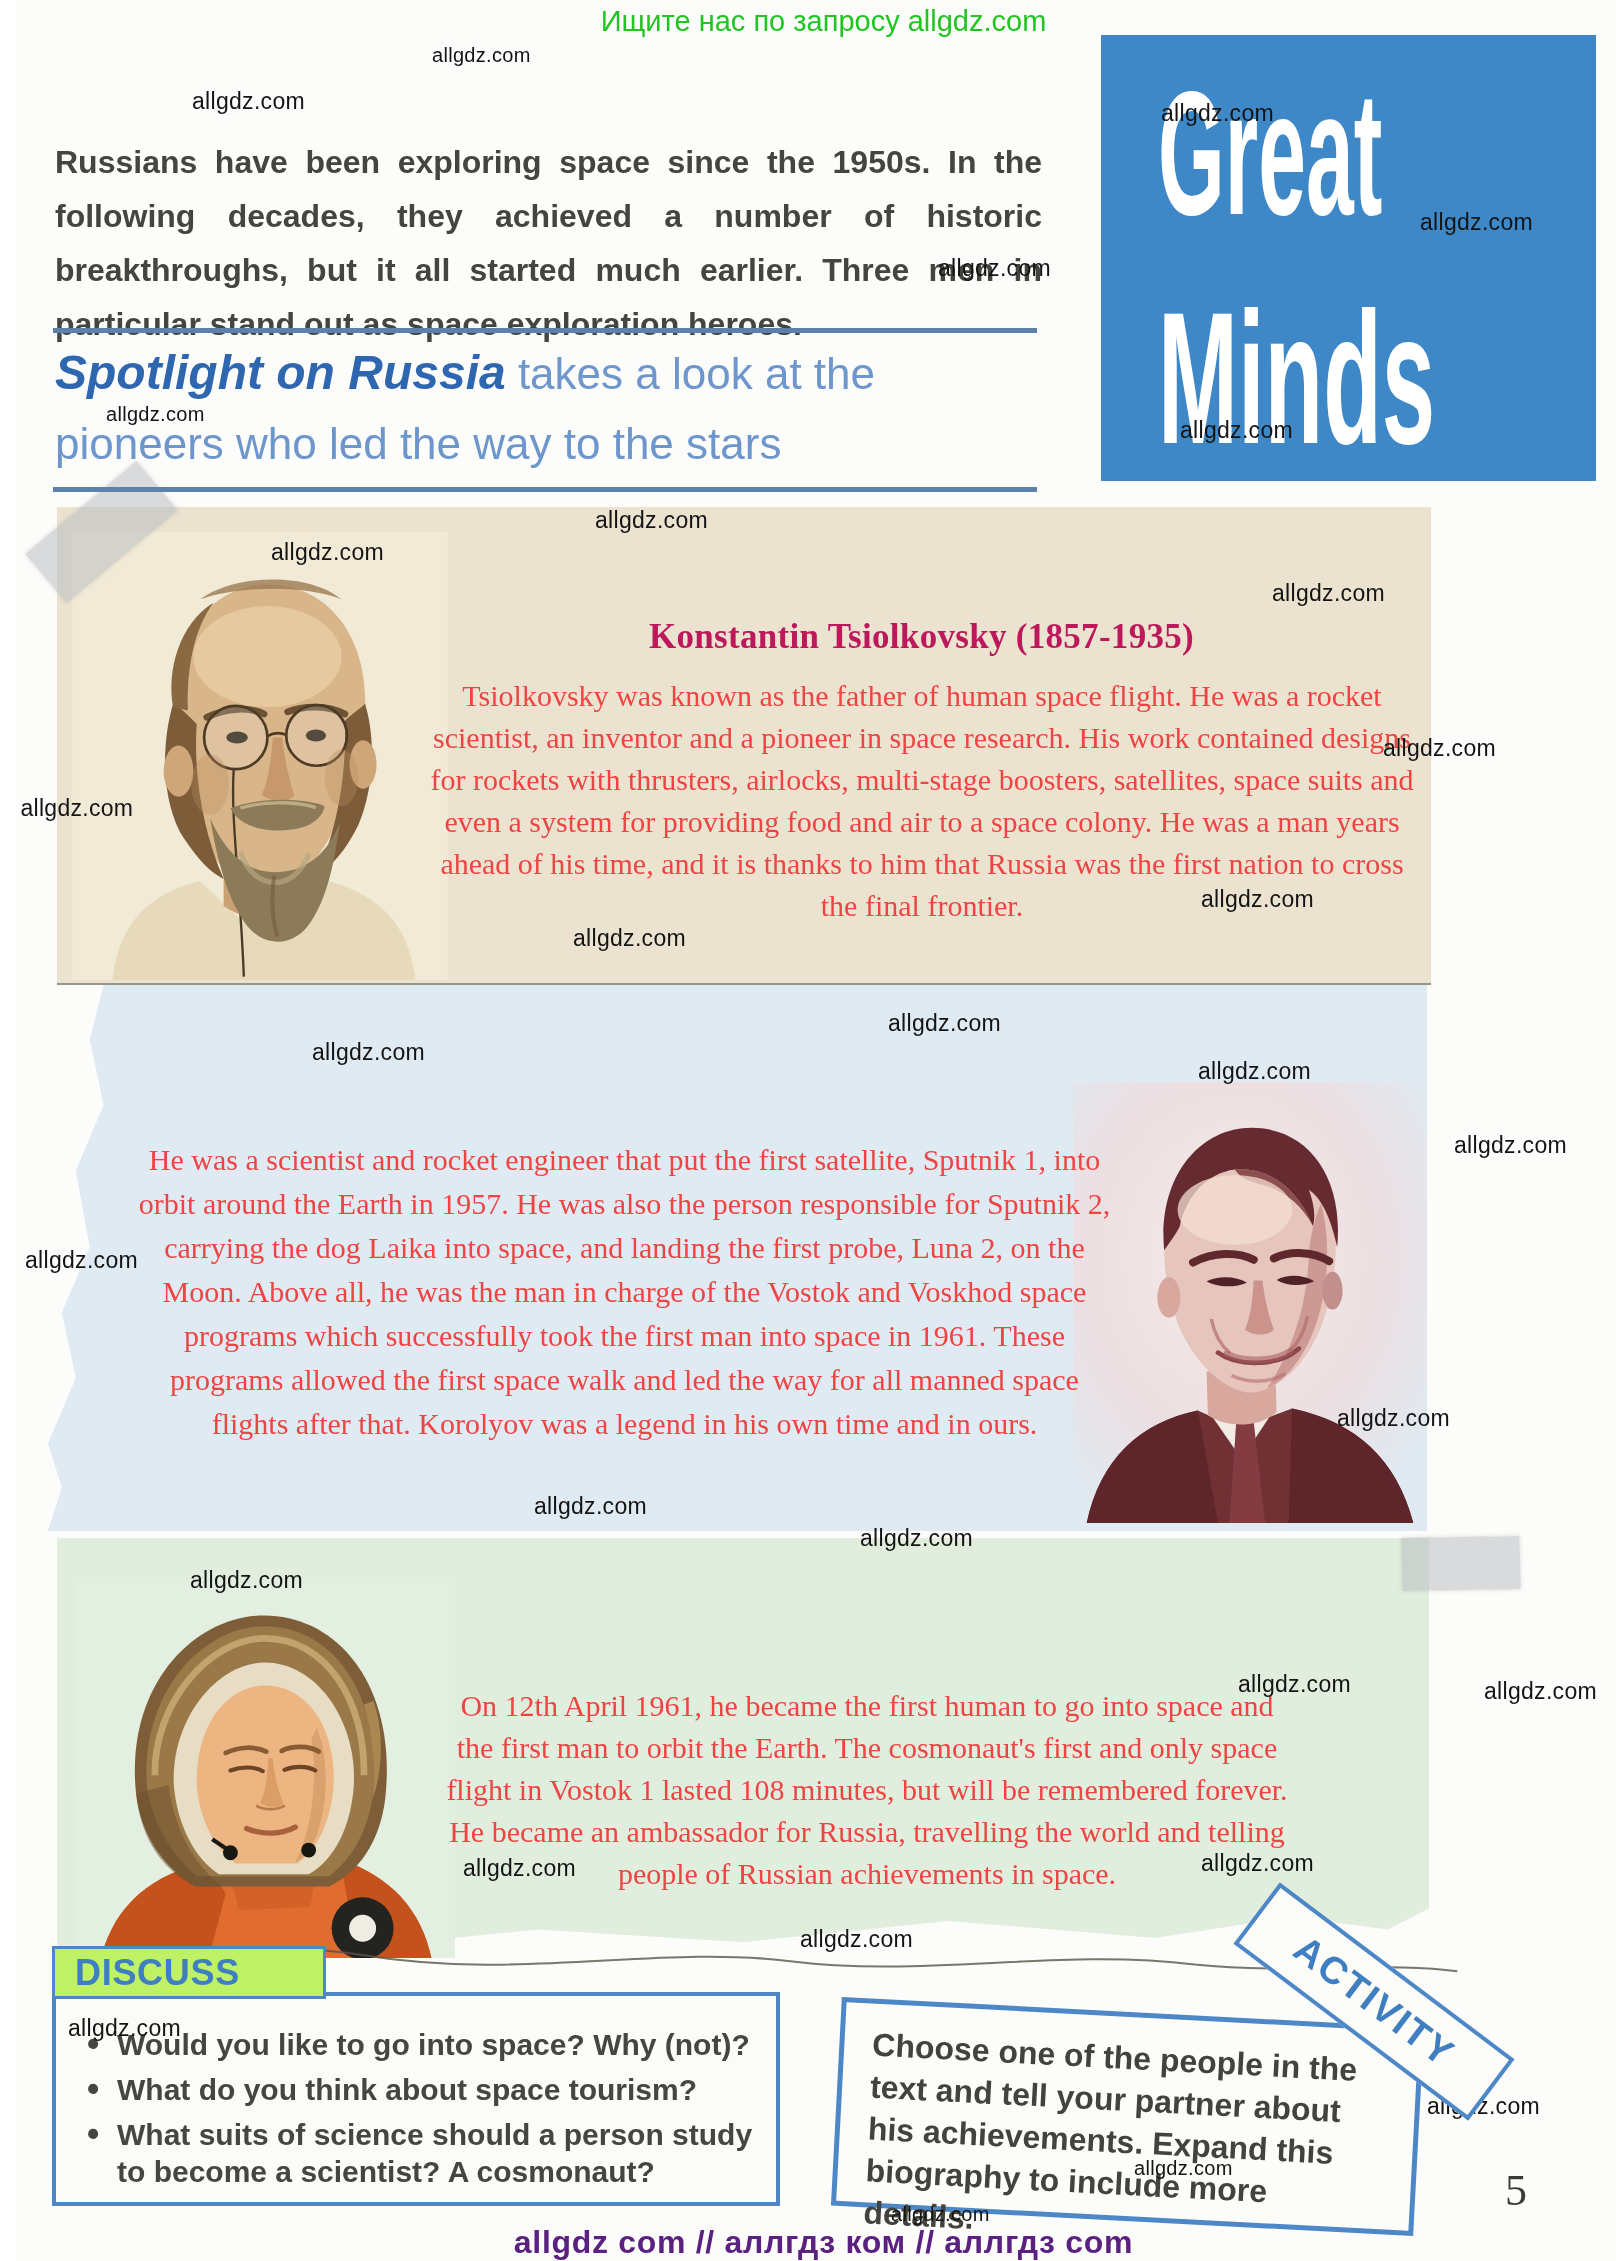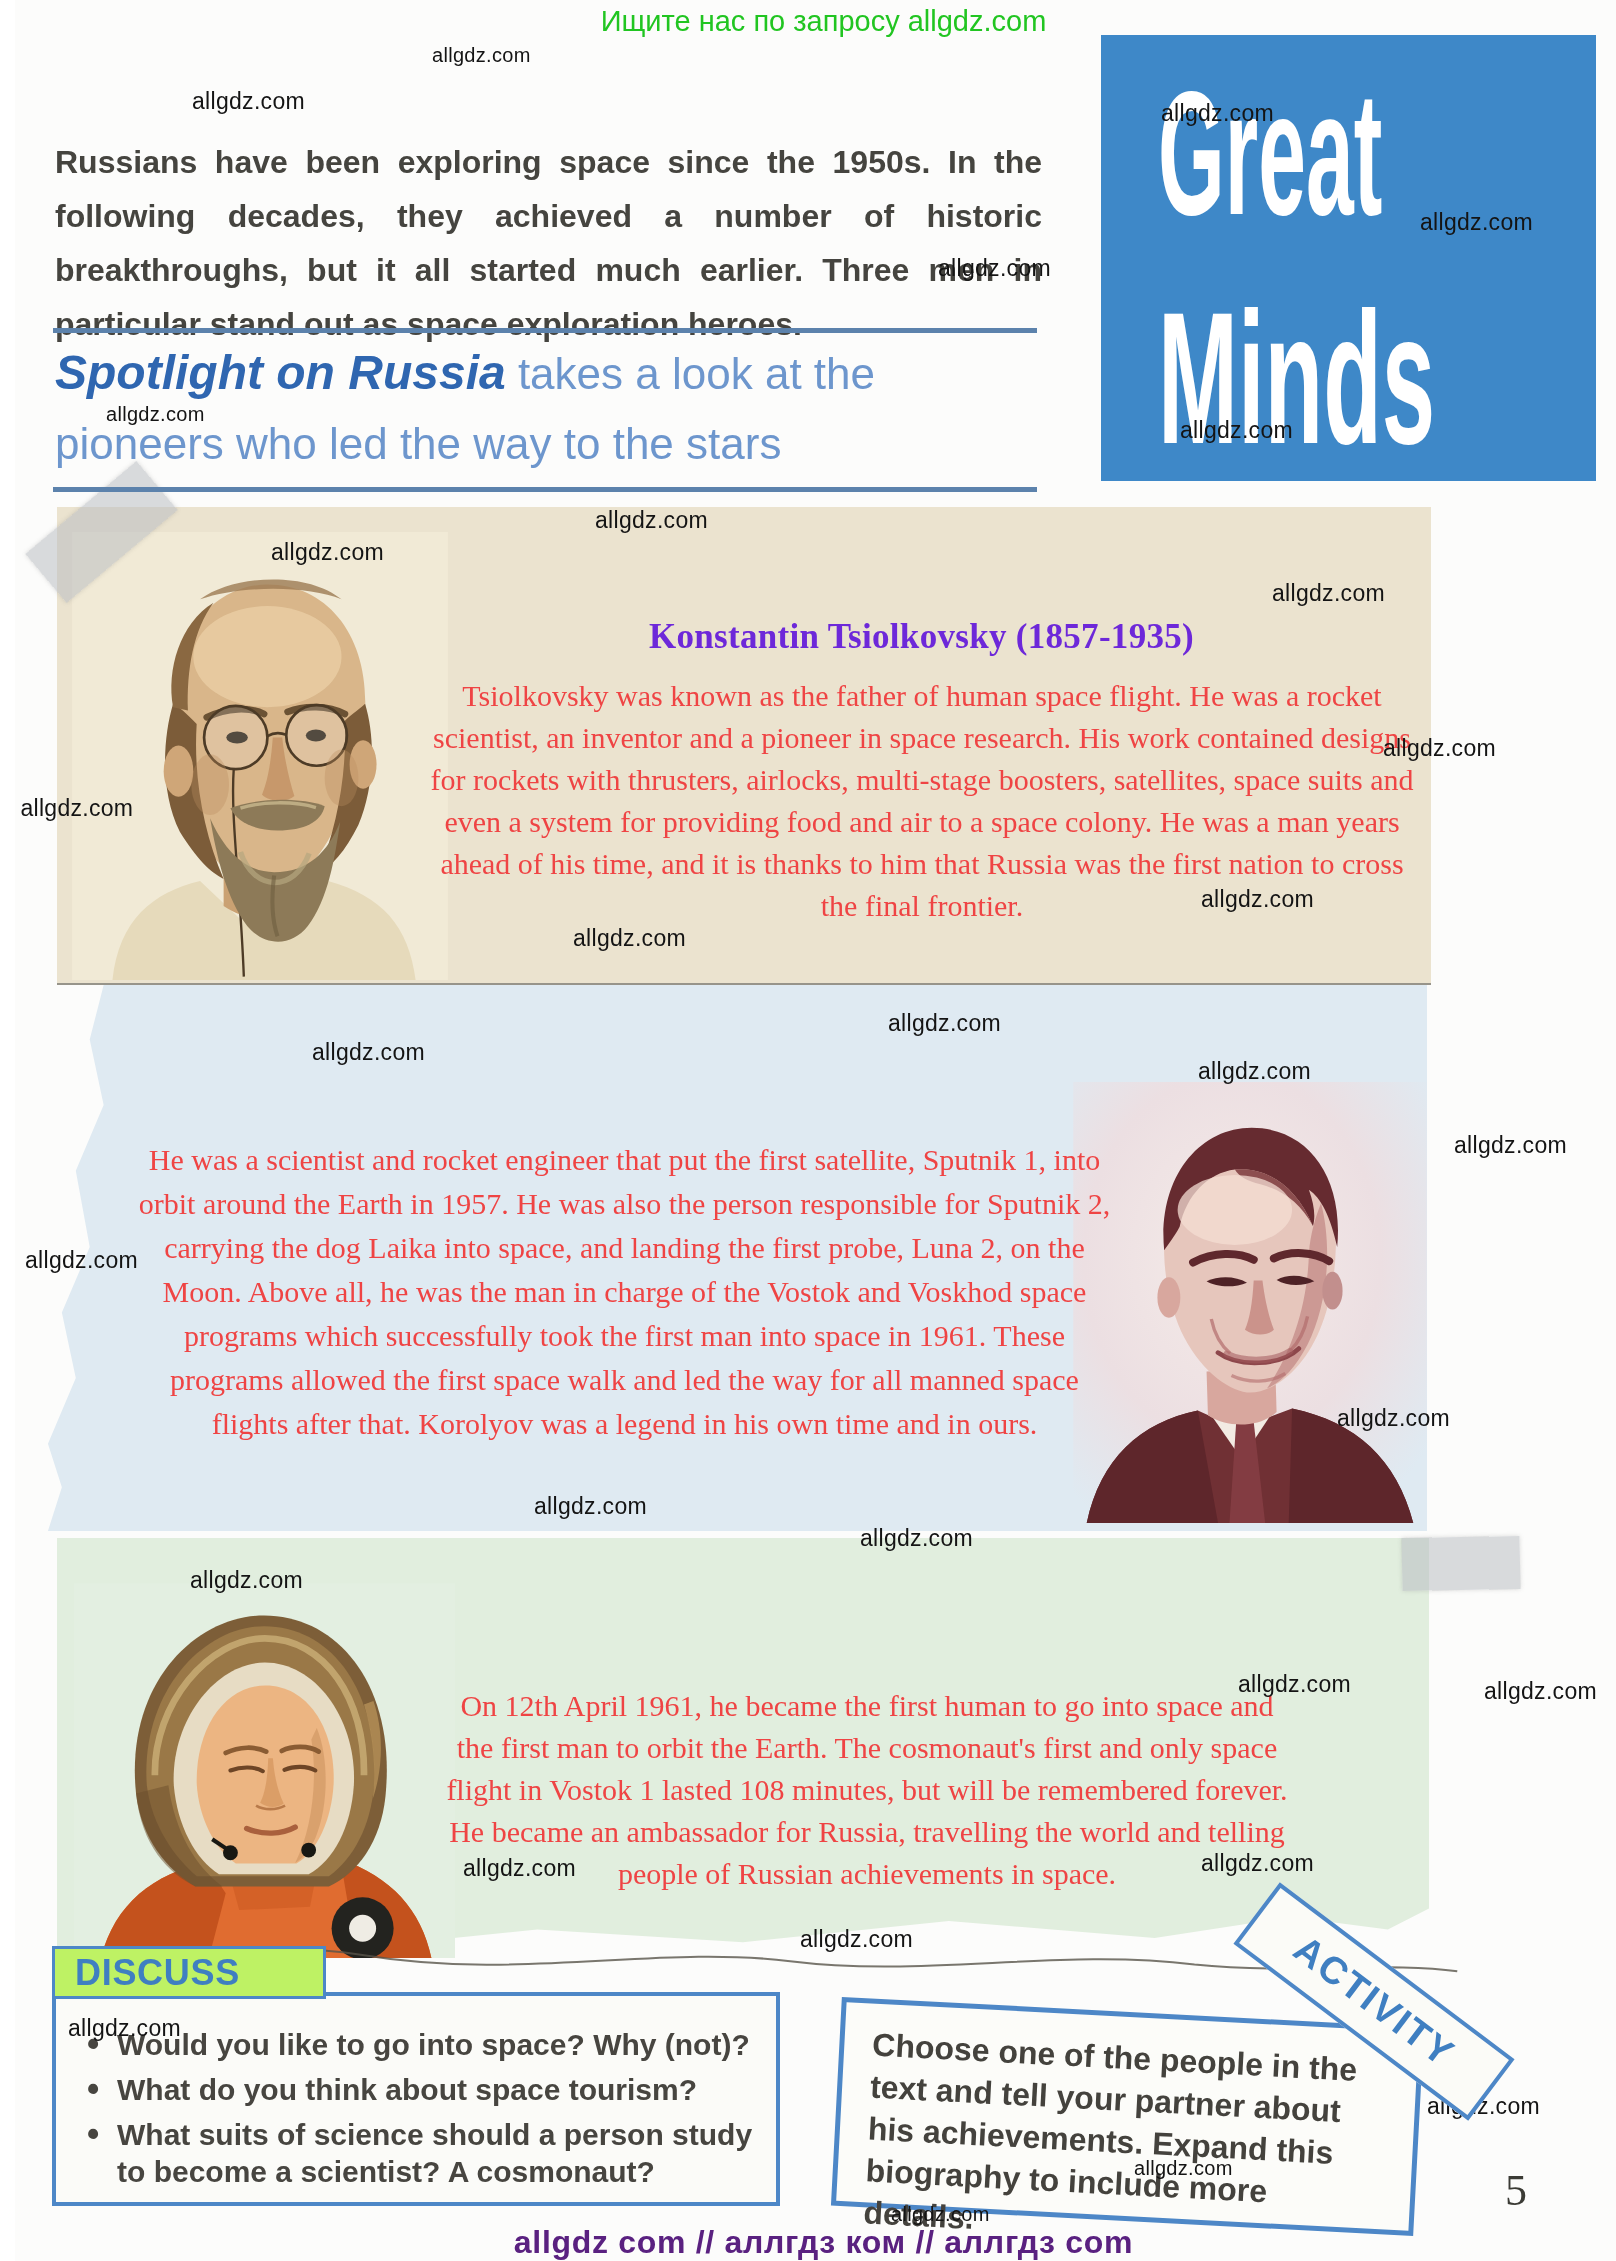--- a/index.html
+++ b/index.html
@@ -28,21 +28,21 @@
   
   .panel{position:absolute;z-index:1;}
   #panel-t{left:42px;top:507px;width:1374px;height:476px;background:#ebe3cf;border-bottom:2px solid #97948a;}
   #panel-k{left:19px;top:985px;width:1393px;height:546px;background:#dfeaf2;
       clip-path:polygon(5% 0%,100% 0%,100% 100%,1% 100%,2% 92%,1% 84%,3% 72%,2% 60%,4% 48%,3% 34%,5% 22%,4% 10%);}
   #panel-g{left:42px;top:1538px;width:1372px;height:421px;background:#e1eede;
       clip-path:polygon(0% 0%,100% 0%,100% 88%,97% 93%,90% 90%,80% 95%,65% 91%,50% 96%,35% 93%,20% 98%,8% 95%,0% 99%);}
   .tape{position:absolute;background:rgba(185,190,194,0.55);z-index:3;box-shadow:0 0 4px rgba(120,120,120,0.25);}
   
   .bio-title{position:absolute;font-family:"Liberation Serif",serif;font-weight:bold;font-size:35px;
-      color:#6d28d9;text-align:center;z-index:4;letter-spacing:0.3px;}
+      color:#be185d;text-align:center;z-index:4;letter-spacing:0.3px;}
   .bio-text{position:absolute;font-family:"Liberation Serif",serif;font-size:30px;color:#ef4444;
       text-align:center;z-index:4;}
   #bio-t{left:415px;top:675px;width:984px;line-height:42px;}
   #title-t{left:418px;top:617px;width:977px;}
   #bio-k{left:121px;top:1138px;width:977px;line-height:44px;}
   #title-k{left:115px;top:1076px;width:998px;}
   #bio-g{left:431px;top:1685px;width:842px;line-height:42px;}
   #title-g{left:435px;top:1616px;width:816px;}
   .portrait{position:absolute;z-index:2;}
   

